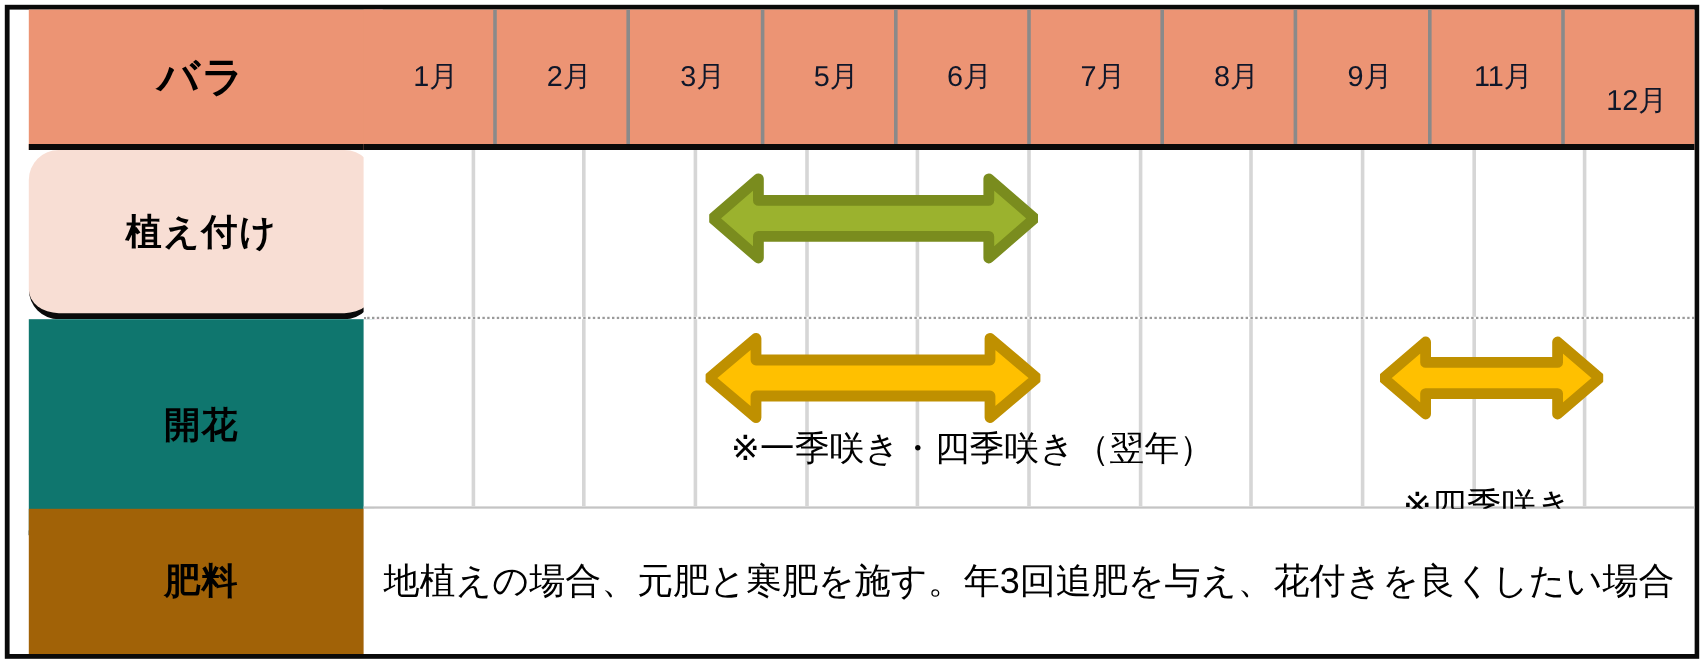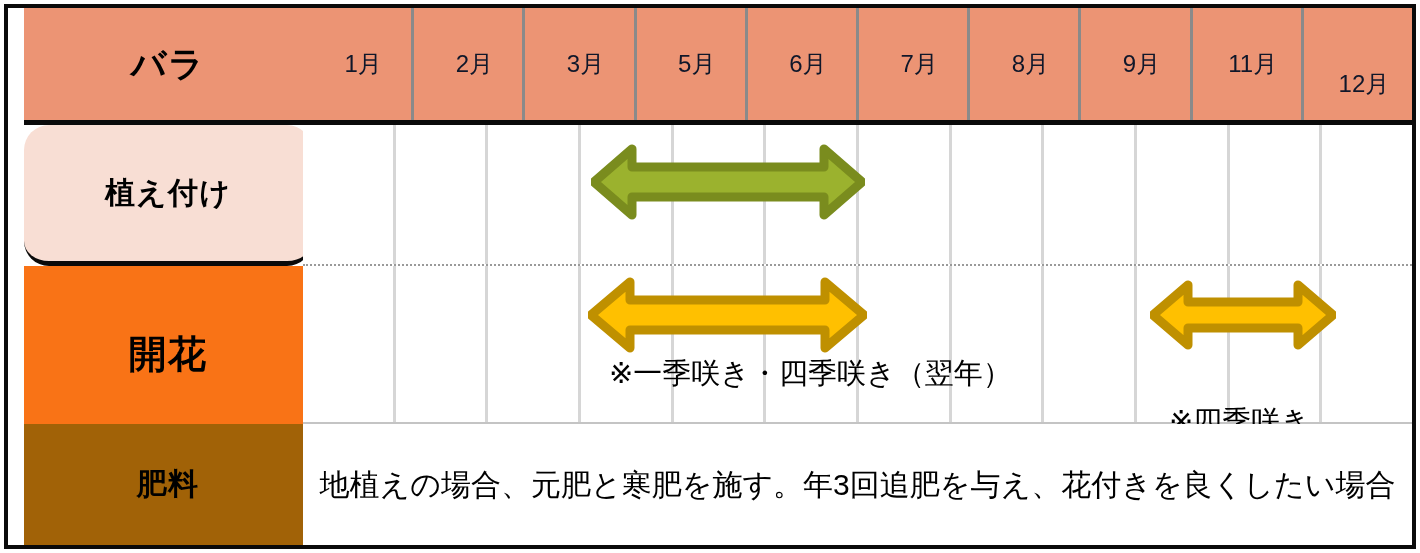--- a/index.html
+++ b/index.html
@@ -67,22 +67,22 @@
     top: 117px;
     height: 141px;
     background: #F8DED4;
     font-size: 30px;
     border-bottom: 5px solid #0a0a0a;
     border-radius: 25px;
   }
   .label-bloom {
     top: 258px;
     height: 180px;
-    background: #f97316;
-    font-size: 38px;
+    background: #0f766e;
+    font-size: 30px;
     border-bottom: 4px solid #0a0a0a;
   }
   .label-fert {
     top: 416px;
     height: 121px;
     background: #a16207;
     font-size: 30px;
   }
 
   

